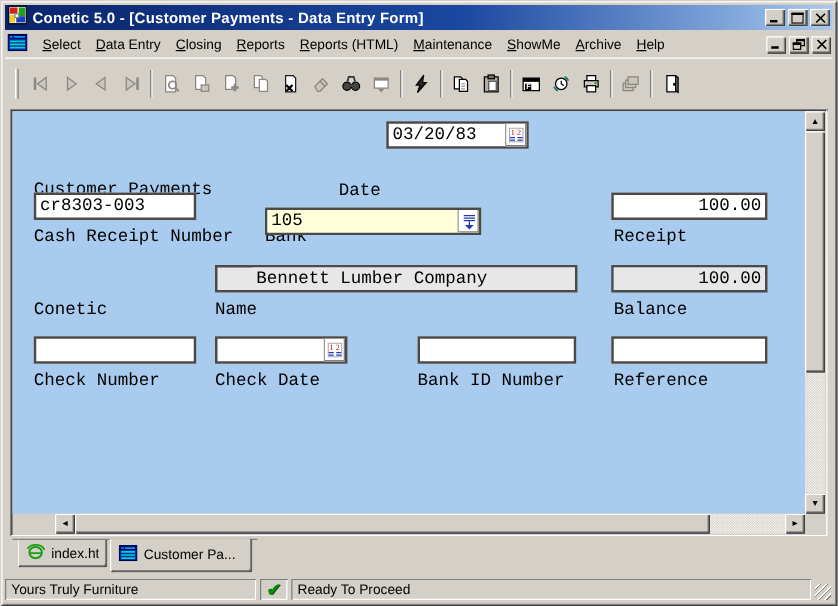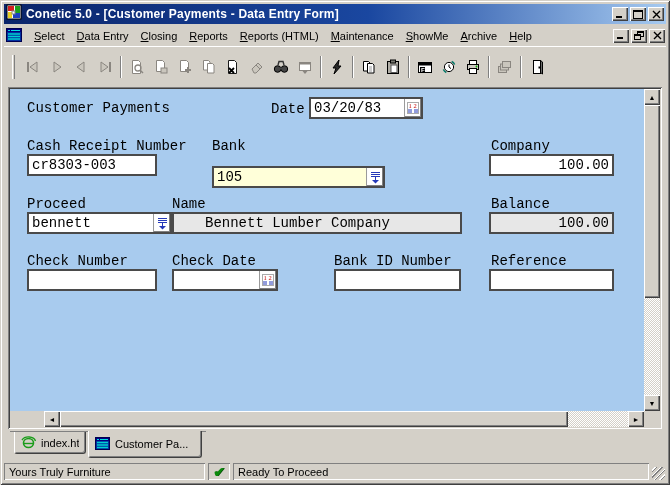--- a/index.html
+++ b/index.html
@@ -40,21 +40,21 @@
   .tb-sep { width:2px; height:22px; margin:0 3px;
     border-left:1px solid #808080; border-right:1px solid #fff; }
 
   
   .workspace { position:absolute; left:8px; right:8px; top:87px; height:342px; background:#d4d0c8;
     box-shadow: inset 1px 1px 0 #808080, inset -1px -1px 0 #fff,
                 inset 2px 2px 0 #404040, inset -2px -2px 0 #d4d0c8; }
   .canvas { position:absolute; left:2px; top:2px; right:18px; bottom:18px;
     background:#a8cbee; overflow:hidden;
     font-family:"Liberation Mono","DejaVu Sans Mono",monospace; font-size:14px; color:#000; }
-  .flabel { position:absolute; white-space:nowrap; letter-spacing:0; }
+  .flabel { position:absolute; white-space:nowrap; letter-spacing:0;margin-top:44px; }
   .fwrap { position:absolute; height:22px; border:2px solid #4a4a4a; background:#fff; display:flex; }
   .fwrap input { flex:1; min-width:0; border:none; outline:none; background:transparent;
     font-family:"Liberation Mono","DejaVu Sans Mono",monospace; font-size:14px; color:#000; padding:0 3px; }
   .fwrap.right input { text-align:right;padding-left:32px; }
   .fwrap.ro { background:#e7e7e7; }
   .fwrap.yellow { background:#ffffd9; }
   .adorn { width:17px; display:flex; align-items:center; justify-content:center; background:#fff;
     border-left:1px solid #9a9a9a; box-shadow: inset -1px -1px 0 #808080, inset 1px 1px 0 #fdfdfd; }
   .adorn svg { display:block; }
 
@@ -391,36 +391,26 @@
         <input style="background: rgb(255, 255, 217);" value="105">
         <span class="adorn">
             <svg width="11" height="13">
               <path d="M1 1.5h9M1 3.5h9M1 5.5h9" stroke="#2438b8"></path>
               <path d="M5.5 6v4" stroke="#2438b8"></path>
               <path d="M2 9h7l-3.5 3.5z" fill="#2438b8"></path>
             </svg>
           </span>
       </div>
 
-      <div class="flabel" style="left:481px;top:49px;">Company</div>
+      <div class="flabel" style="left:481px;top:49px;">Receipt</div>
       <div class="fwrap right" style="left:479px;top:65px;width:125px;">
         <input value="100.00" style="">
       </div>
 
-      <div class="flabel" style="left:17px;top:107px;">Proceed</div>
-      <div class="fwrap" style="left:17px;top:123px;width:145px;">
-        <input value="bennett" style="">
-        <span class="adorn">
-            <svg width="11" height="13">
-              <path d="M1 1.5h9M1 3.5h9M1 5.5h9" stroke="#2438b8"></path>
-              <path d="M5.5 6v4" stroke="#2438b8"></path>
-              <path d="M2 9h7l-3.5 3.5z" fill="#2438b8"></path>
-            </svg>
-          </span>
-      </div>
+      <div class="flabel" style="left:17px;top:107px;">Conetic</div>
 
       <div class="flabel" style="left:162px;top:107px;">Name</div>
       <div class="fwrap ro" style="left:162px;top:123px;width:290px;">
         <input style="background: rgb(231, 231, 231); margin-left: 28px;" value="Bennett Lumber Company">
       </div>
 
       <div class="flabel" style="left:481px;top:107px;">Balance</div>
       <div class="fwrap ro right" style="left:479px;top:123px;width:125px;">
         <input style="background: rgb(231, 231, 231);" value="100.00">
       </div>

